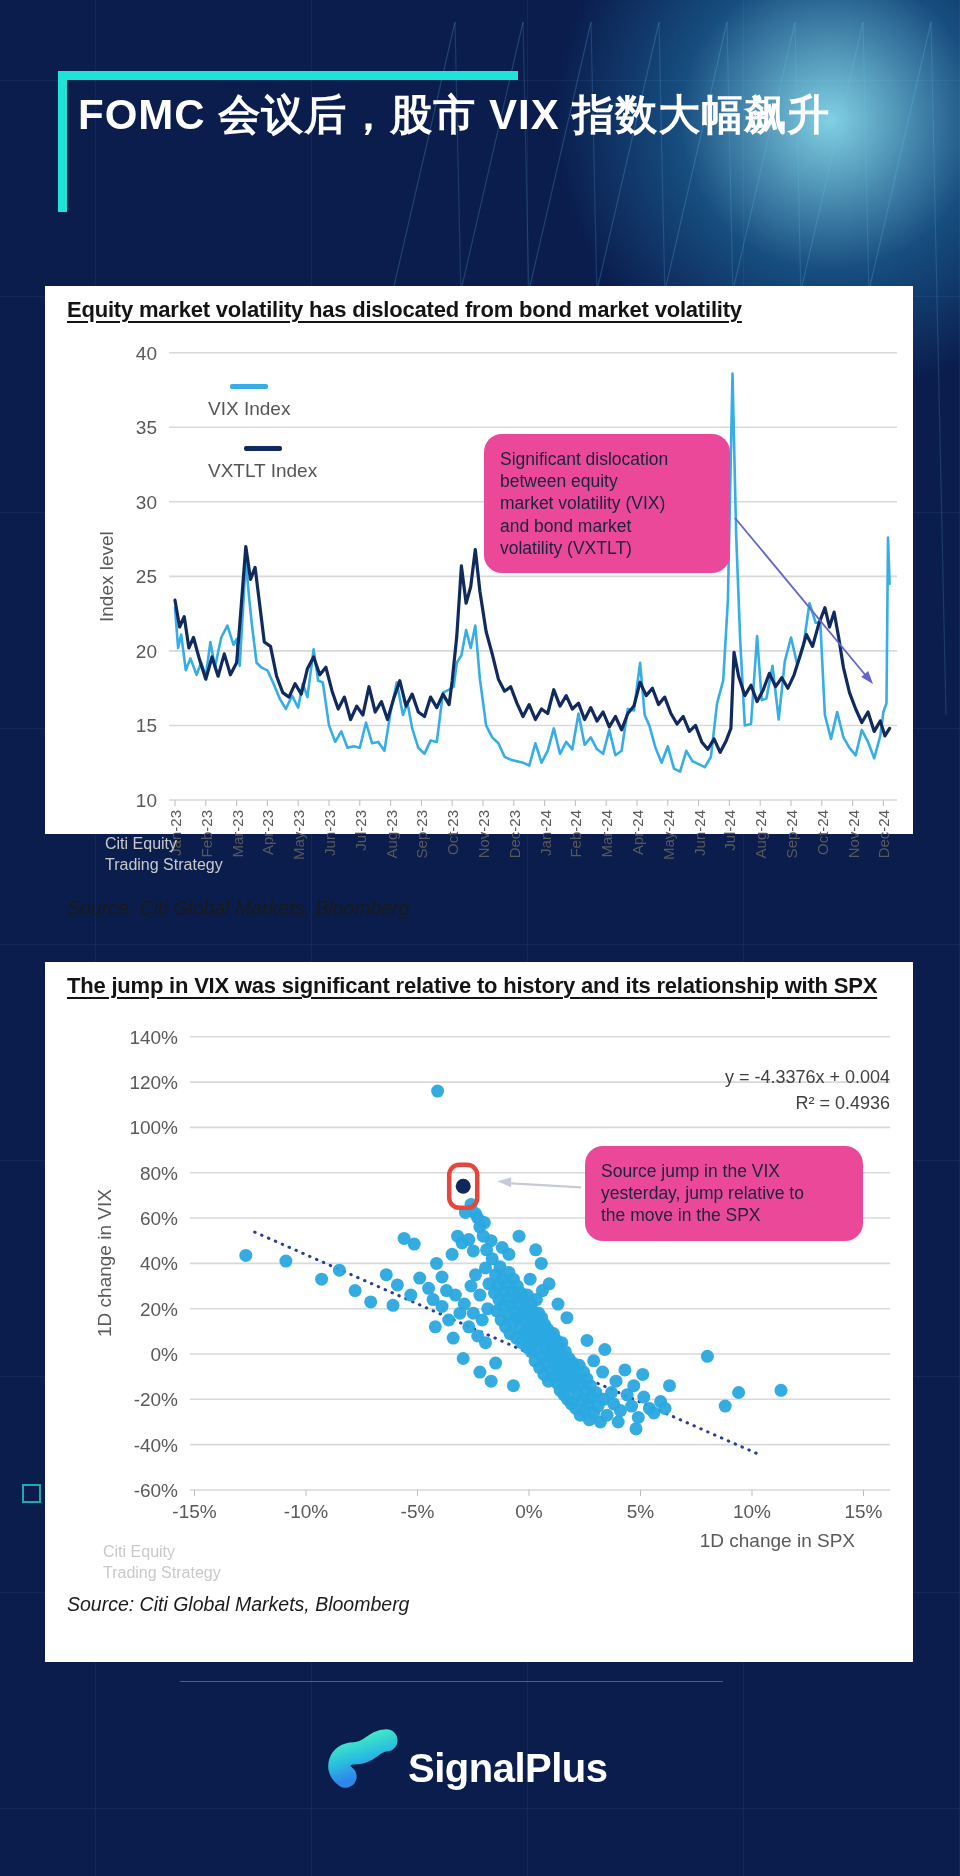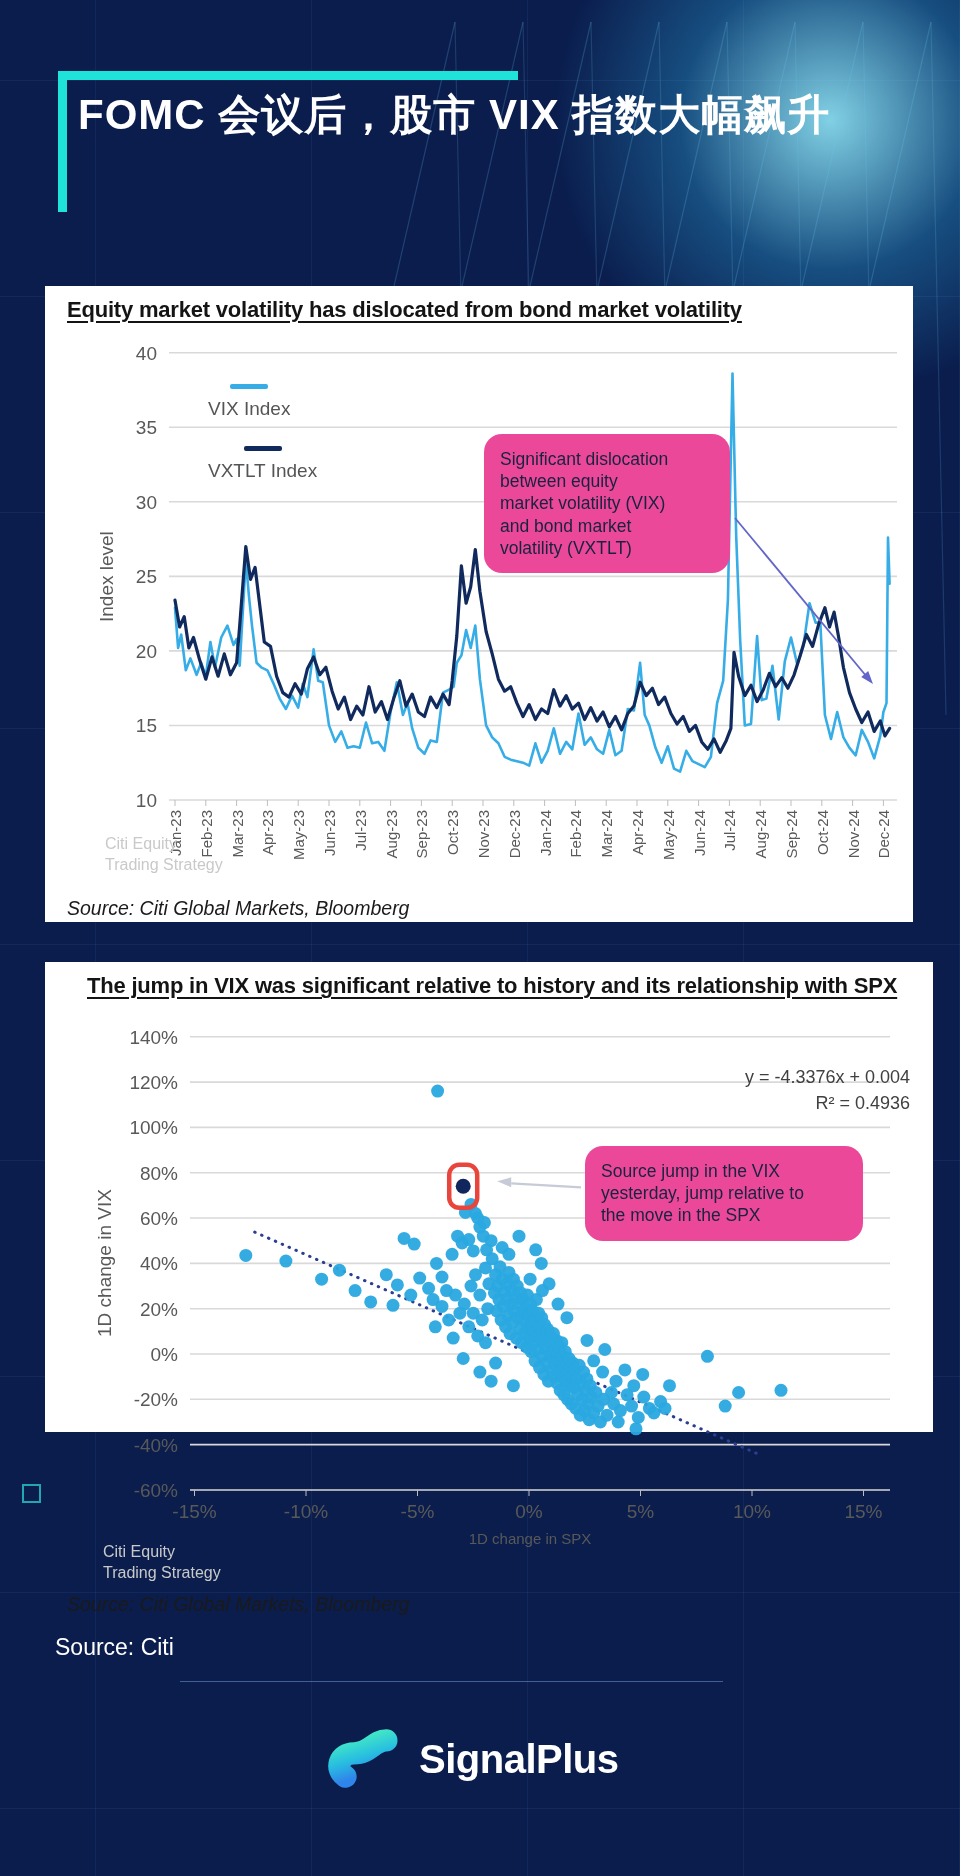--- a/index.html
+++ b/index.html
@@ -19,22 +19,22 @@
     pointer-events:none;
   }
   #deco{position:absolute;left:0;top:0;pointer-events:none;}
   .accent-top{position:absolute;left:58px;top:71px;width:460px;height:9px;background:#1fe3d8;}
   .accent-left{position:absolute;left:58px;top:71px;width:9px;height:141px;background:#1fe3d8;}
   h1.page-title{
     position:absolute;left:78px;top:84px;width:856px;margin:0;
     font-size:42px;font-weight:700;color:#ffffff;line-height:1.48;letter-spacing:1px;
   }
   .card{position:absolute;left:45px;width:868px;background:#ffffff;}
-  .card1{top:286px;height:636px;}
-  .card2{top:962px;height:470px;padding-left:20px;}
+  .card1{top:286px;height:548px;}
+  .card2{top:962px;height:700px;}
   .card h2{
     margin:0;padding:11px 0 0 22px;font-size:22px;font-weight:700;color:#141414;
     text-decoration:underline;text-underline-offset:4px;white-space:nowrap;letter-spacing:-0.2px;
   }
   .card svg.plot{position:absolute;left:0;top:0;}
   .ylab{position:absolute;white-space:nowrap;color:#595959;font-size:19px;}
   .ylab1{left:16px;top:279px;width:92px;transform:rotate(-90deg);}
   .ylab2{left:-15px;top:289px;width:150px;transform:rotate(-90deg);}
   .legend-row{position:absolute;display:flex;align-items:center;gap:9px;flex-direction:column;}
   .lr1{left:163px;top:98px;}
@@ -47,24 +47,24 @@
   }
   .c1c{left:439px;top:148px;width:214px;}
   .c2c{left:540px;top:184px;width:246px;}
   .wm{position:absolute;font-size:16px;color:#c9c9c9;line-height:1.3;}
   .wm1{left:60px;top:548px;}
   .wm2{left:58px;top:580px;}
   .src{position:absolute;left:22px;font-style:italic;font-size:19.5px;color:#1a1a1a;margin-top:21px;}
   .src1{top:590px;}
   .src2{top:610px;}
   .eq{position:absolute;right:23px;top:102px;text-align:right;font-size:18px;color:#404040;line-height:1.45;}
-  .xlab2{position:absolute;left:160px;top:568px;width:650px;text-align:center;font-size:15px;color:#595959;}
+  .xlab2{position:absolute;left:160px;top:568px;width:650px;text-align:right;font-size:19px;color:#595959;}
   .page-source{position:absolute;left:55px;top:1634px;color:#ffffff;font-size:23px;}
   .divider{position:absolute;left:180px;top:1681px;width:543px;height:1px;background:rgba(130,180,230,0.45);}
-  .brand{position:absolute;left:326px;top:1727px;display:flex;align-items:center;gap:15px;}
+  .brand{position:absolute;left:326px;top:1727px;display:flex;align-items:flex-end;gap:4px;}
   .brand-text{color:#ffffff;font-size:40px;font-weight:700;letter-spacing:-0.5px;}
   .teal-square{position:absolute;left:22px;top:1484px;width:15px;height:15px;border:2px solid rgba(45,227,216,0.7);}
 </style>
 </head>
 <body>
 
 <div class="glow"></div>
 <svg id="deco" width="960" height="1876">
     <line x1="455" y1="22" x2="295" y2="715" stroke="rgba(110,200,245,0.22)" stroke-width="1.2"></line>
     <line x1="455" y1="22" x2="470" y2="715" stroke="rgba(110,200,245,0.18)" stroke-width="1.2"></line>

